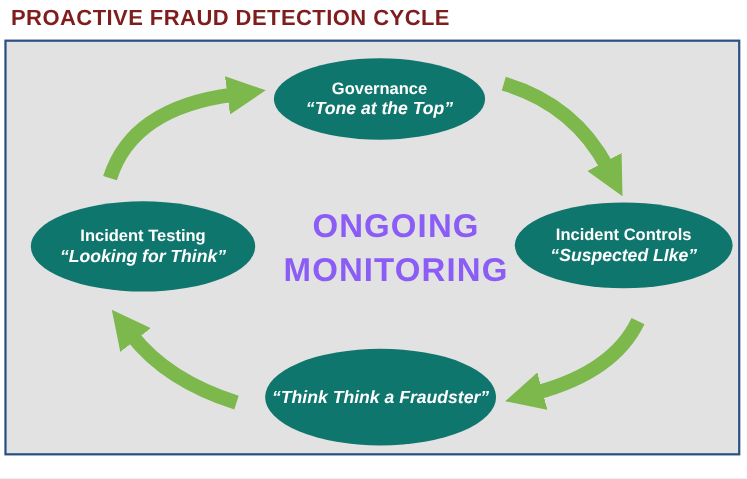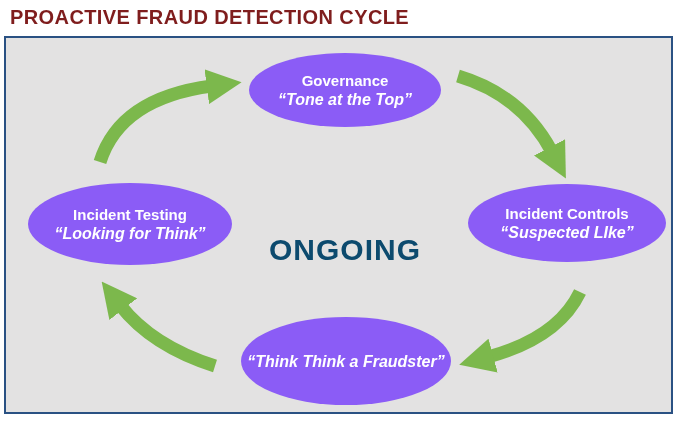--- a/index.html
+++ b/index.html
@@ -30,47 +30,46 @@
   }
   .arrows-svg {
     position: absolute;
     left: 0; top: 0;
     width: 679px; height: 435px;
     pointer-events: none;
   }
   .node {
     position: absolute;
     border-radius: 50%;
-    background: #8b5cf6;
+    background: #0f766e;
     color: #ffffff;
     display: flex;
     flex-direction: column;
     justify-content: center;
     align-items: center;
     text-align: center;
     line-height: 19px;
   }
   .node-title   { font-size: 15px; font-weight: bold; white-space: nowrap; }
   .node-subtitle{ font-size: 16px; font-weight: bold; font-style: italic; white-space: nowrap; }
   .node-top    { left: 249px; top: 53px;  width: 192px; height: 74px; }
   .node-right  { left: 468px; top: 184px; width: 198px; height: 78px; }
   .node-bottom { left: 241px; top: 317px; width: 210px; height: 88px; }
   .node-left   { left: 28px;  top: 183px; width: 204px; height: 82px; }
   .center-label {
     position: absolute;
-    left: 225px; top: 186px;
+    left: 240px; top: 186px;
     width: 240px;
     text-align: center;
-    color: #0c4a6e;
+    color: #8b5cf6;
     font-size: 30px;
     font-weight: bold;
     letter-spacing: 1px;
     line-height: 40px;
     white-space: nowrap;
-    margin-top: 44px;
   }
 </style>
 </head>
 <body>
 
 <h1 class="page-title">PROACTIVE FRAUD DETECTION CYCLE</h1>
 
 <div class="panel"></div>
 
 <svg class="arrows-svg" viewBox="0 0 679 435" aria-hidden="true">
@@ -99,13 +98,14 @@
   <span class="node-subtitle">“Think Think a Fraudster”</span>
 </div>
 
 <div class="node node-left">
   <span class="node-title">Incident Testing</span>
   <span class="node-subtitle">“Looking for Think”</span>
 </div>
 
 <div class="center-label">
   <div>ONGOING</div>
+  <div>MONITORING</div>
 </div>
 
 </body></html>

